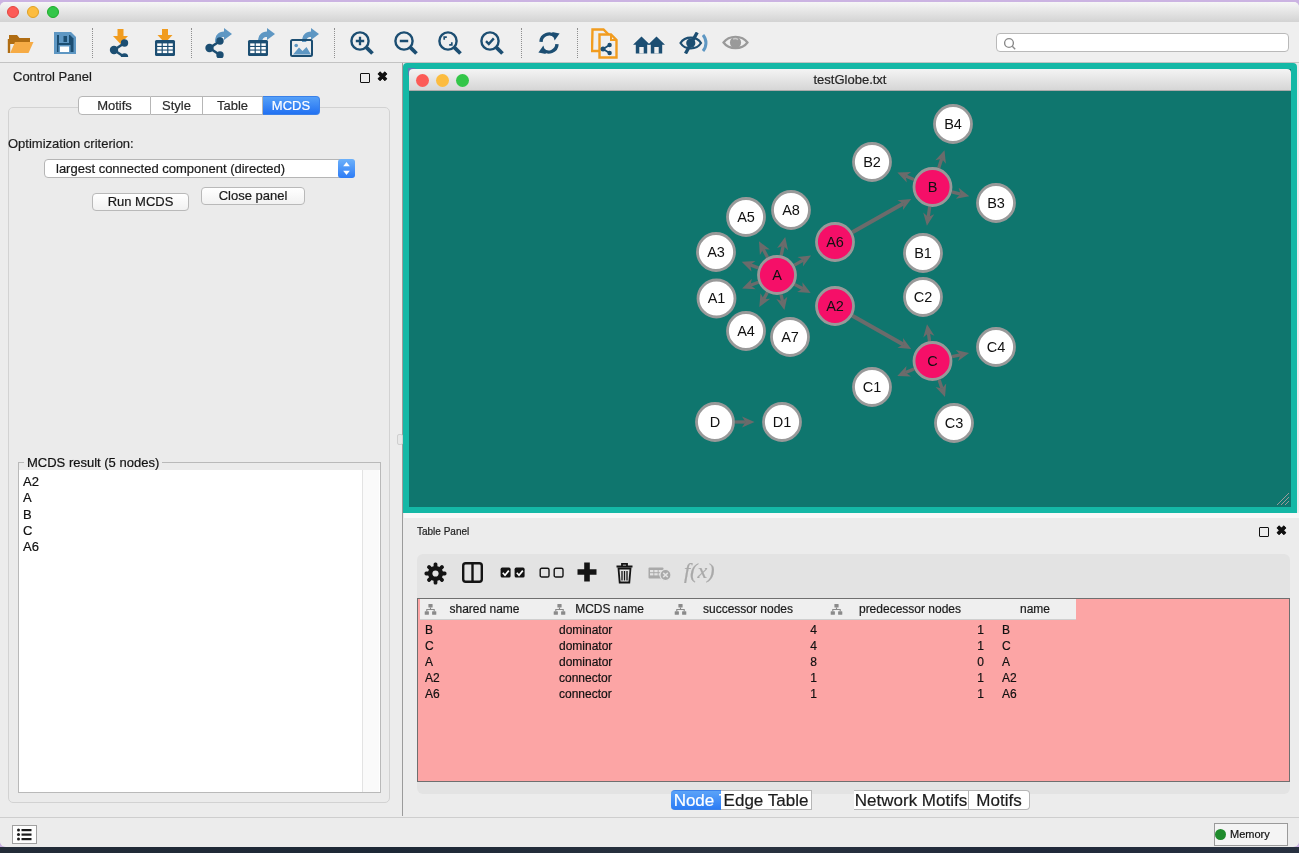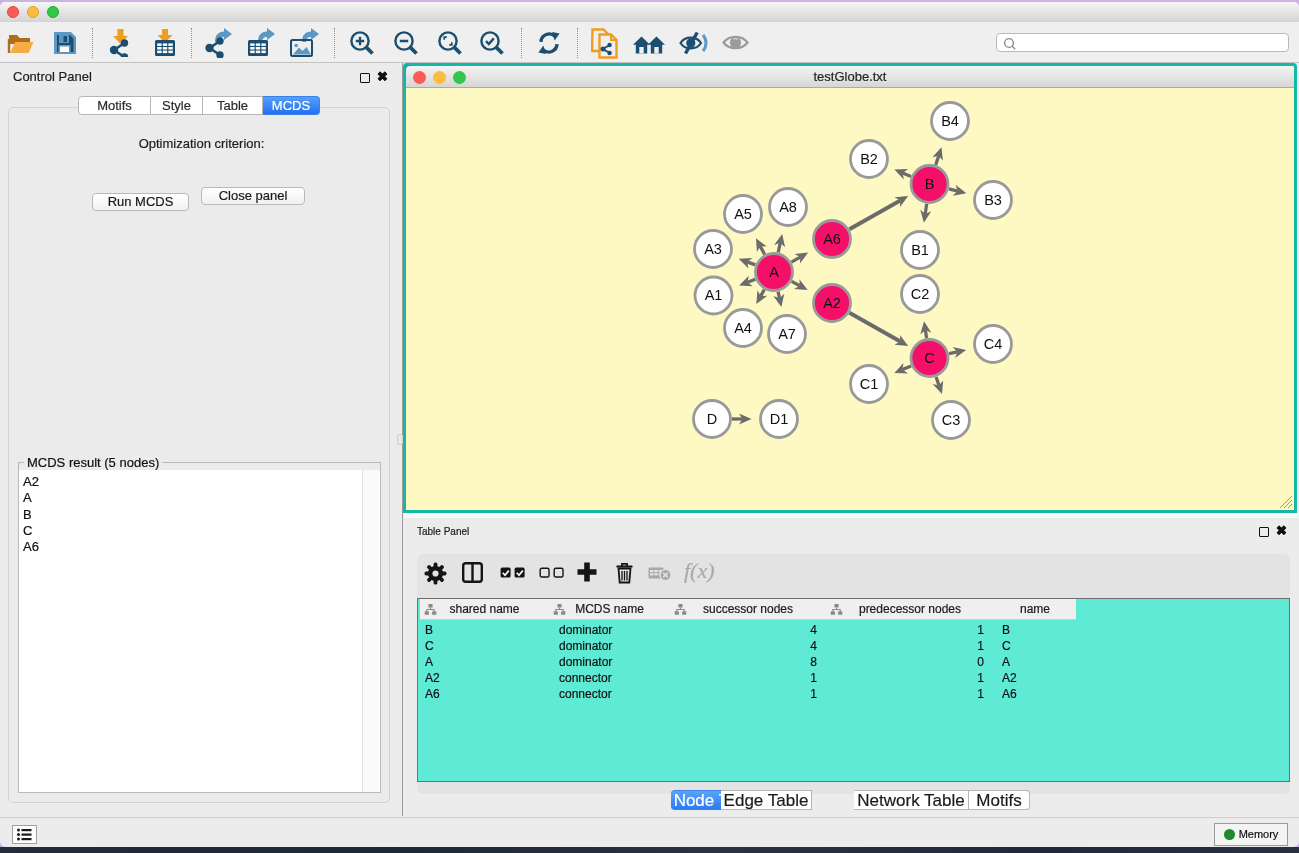--- a/index.html
+++ b/index.html
@@ -17,48 +17,48 @@
 #leftpanel{position:absolute;left:0;top:61px;width:403px;height:753px;background:#ececec;border-right:1px solid #9b9b9b}
 #cp-title{position:absolute;left:13px;top:67px;font-size:13px;color:#1d1d1d}
 .float-sq{position:absolute;width:10px;height:10px;border:1.6px solid #111;border-radius:1px}
 .close-x{position:absolute;font-size:13px;font-weight:bold;color:#111}
 .tabrow{position:absolute;top:94px;height:19px;display:flex}
 .tab{height:19px;background:#fff;border:1px solid #b6b6b6;border-left:none;font-size:13px;color:#2b2b2b;text-align:center;line-height:18px}
 .tab.first{border-left:1px solid #b6b6b6;border-radius:4px 0 0 4px}
 .tab.last{border-radius:0 4px 4px 0}
 .tab.sel{background:linear-gradient(#55a0f8,#2271f2);color:#fff;border-color:#3a80e8}
 #cp-content{position:absolute;left:8px;top:105px;width:382px;height:696px;background:#ebebeb;border:1px solid #d2d2d2;border-radius:5px}
-#optlabel{position:absolute;left:0;top:134px;width:403px;text-align:center;font-size:13px;color:#1d1d1d}
+#optlabel{position:absolute;left:8px;top:134px;width:403px;text-align:left;font-size:13px;color:#1d1d1d}
 #dropdown{position:absolute;left:44px;top:157px;width:311px;height:19px;background:#fff;border:1px solid #b5b5b5;border-radius:4px;font-size:13px;color:#1a1a1a;line-height:17px;padding-left:11px}
 #dropbtn{position:absolute;right:-1px;top:-1px;width:17px;height:19px;background:linear-gradient(#6db1fa,#2d7cf6);border-radius:3px}
 .btn{position:absolute;height:18px;background:linear-gradient(#ffffff,#f1f1f1);border:1px solid #b9b9b9;border-radius:4px;font-size:13px;color:#1a1a1a;text-align:center;line-height:16px}
 #groupbox{position:absolute;left:18px;top:460px;width:363px;height:331px;border:1px solid #b9b9b9}
 #grouptitle{position:absolute;left:24px;top:453px;background:#ebebeb;padding:0 3px;font-size:13px;color:#111}
 #mcdslist{position:absolute;left:19px;top:468px;width:361px;height:322px;background:#fff;font-size:13px;color:#111;padding-top:4px}
 #mcdslist div{height:16.3px;line-height:16.3px;padding-left:4px}
 #listscroll{position:absolute;left:362px;top:468px;width:17px;height:322px;background:#fafafa;border-left:1px solid #e3e3e3}
 
-#netwin{position:absolute;left:403px;top:61px;width:894px;height:450px;border:3px solid #14b8a6;border-radius:4px 4px 0 0;background:#fef9c3}
+#netwin{position:absolute;left:403px;top:61px;width:894px;height:450px;border:6px solid #14b8a6;border-radius:4px 4px 0 0;background:#0f766e}
 #nettitle{position:absolute;left:0;top:0;width:100%;height:22px;background:linear-gradient(#f4f4f4,#d6d6d6);border-bottom:1px solid #ababab;border-radius:4px 4px 0 0}
 #nettitle .tl{position:absolute;top:4.5px;width:13px;height:13px;border-radius:50%}
 #nettitletext{position:absolute;top:3px;width:100%;text-align:center;font-size:13px;color:#262626}
 #graphsvg{position:absolute;left:0px;top:23px}
 
 #tablepanel{position:absolute;left:404px;top:511px;width:895px;height:303px;background:#ececec}
 #tp-title{position:absolute;left:417px;top:524px;font-size:10px;color:#1d1d1d}
 #tp-box{position:absolute;left:417px;top:552px;width:873px;height:240px;background:#e3e3e3;border-radius:6px}
-#tp-table{position:absolute;left:0px;top:44px;width:873px;height:184px;background:#5eead4;border:1px solid #6f6f6f}
+#tp-table{position:absolute;left:0px;top:44px;width:873px;height:184px;background:#fca5a5;border:1px solid #6f6f6f}
 .thead{position:absolute;top:0;height:21px;background:#efefef;border-bottom:1px solid #cfcfcf;font-size:12px;color:#1a1a1a}
 .thead .lbl{position:absolute;top:3px;width:100%;text-align:center}
 .colsep{position:absolute;top:1px;height:19px;width:0;border-left:1px solid #c9c9c9}
 .trow{position:absolute;height:16px;font-size:12px;color:#111;line-height:16px}
 .bots{position:absolute;top:788px;height:20px;background:#fff;border:1px solid #b6b6b6;border-left:none;font-size:17px;color:#1c1c1c;text-align:center;line-height:19px}
 
 #statusbar{position:absolute;left:0;top:815px;width:1299px;height:28px;background:#ececec;border-top:1px solid #cecece}
-#memorybtn{position:absolute;left:1214px;top:5px;width:74px;height:23px;background:#f4f4f4;border:1px solid #9a9a9a;font-size:11px;color:#111;line-height:21px;text-align:center}
+#memorybtn{position:absolute;left:1214px;top:5px;width:74px;height:23px;background:#f4f4f4;border:1px solid #9a9a9a;font-size:11px;color:#111;line-height:21px;text-align:left}
 #listbtn{position:absolute;left:12px;top:7px;width:25px;height:19px;background:#fdfdfd;border:1px solid #a0a0a0}
 .grabber{position:absolute;background:#e8e8e8;border:1px solid #cfcfcf;border-radius:2px}
 </style></head>
 <body>
 <div id="win">
   <div id="titlebar">
     <div class="tl" style="left:7px;background:#fc5b57;border:0.5px solid #e2463f"></div>
     <div class="tl" style="left:27px;background:#fcbc3f;border:0.5px solid #dfa023"></div>
     <div class="tl" style="left:47px;background:#33c649;border:0.5px solid #1eab29"></div>
   </div>
@@ -219,20 +219,24 @@
   <div class="float-sq" style="left:360px;top:71px"></div>
   <div class="close-x" style="left:377px;top:67px">✖</div>
   <div id="cp-content"></div>
   <div class="tabrow" style="left:78px">
     <div class="tab first" style="width:73px">Motifs</div>
     <div class="tab" style="width:52px">Style</div>
     <div class="tab" style="width:60px">Table</div>
     <div class="tab sel last" style="width:57px">MCDS</div>
   </div>
   <div id="optlabel">Optimization criterion:</div>
+  <div id="dropdown">largest connected component (directed)<div id="dropbtn"><svg width="17" height="19" viewBox="0 0 17 19">
+          <path d="M8.5 3 L11.8 7.2 L5.2 7.2 Z" fill="#fff"></path>
+          <path d="M8.5 16 L11.8 11.8 L5.2 11.8 Z" fill="#fff"></path>
+        </svg></div></div>
   <div class="btn" style="left:92px;top:191px;width:97px">Run MCDS</div>
   <div class="btn" style="left:201px;top:185px;width:104px">Close panel</div>
   <div id="groupbox"></div>
   <div id="mcdslist">
       <div>A2</div>
       <div>A</div>
       <div>B</div>
       <div>C</div>
       <div>A6</div>
     </div>
@@ -480,21 +484,21 @@
 <div class="trow" style="left:584px;top:70.5px;width:70px">A2</div>
 <div class="trow" style="left:7px;top:86.5px;width:120px">A6</div>
 <div class="trow" style="left:141px;top:86.5px;width:106px">connector</div>
 <div class="trow" style="left:252px;top:86.5px;width:147px;text-align:right">1</div>
 <div class="trow" style="left:408px;top:86.5px;width:158px;text-align:right">1</div>
 <div class="trow" style="left:584px;top:86.5px;width:70px">A6</div>
     </div>
   </div>
   <div class="bots" style="left:671px;width:92px;border-radius:4px 0 0 4px;background:linear-gradient(#5ba3f8,#2c7cf5);color:#fff;border-color:#3a80e8">Node Table</div>
   <div class="bots" style="left:721px;width:91px">Edge Table</div>
-  <div class="bots" style="left:854px;width:115px">Network Table</div>
+  <div class="bots" style="left:854px;width:115px">Network Motifs</div>
   <div class="bots" style="left:969px;width:61px;border-radius:0 4px 4px 0">Motifs</div>
 
   <div id="statusbar">
     <div id="listbtn"><svg width="23" height="17" viewBox="0 0 23 17">
           <g fill="#1a1a1a">
             <circle cx="5.5" cy="4" r="1.5"></circle>
             <rect x="8.5" y="3" width="10" height="2.2"></rect>
             <circle cx="5.5" cy="8.5" r="1.5"></circle>
             <rect x="8.5" y="7.5" width="10" height="2.2"></rect>
             <circle cx="5.5" cy="13" r="1.5"></circle>

